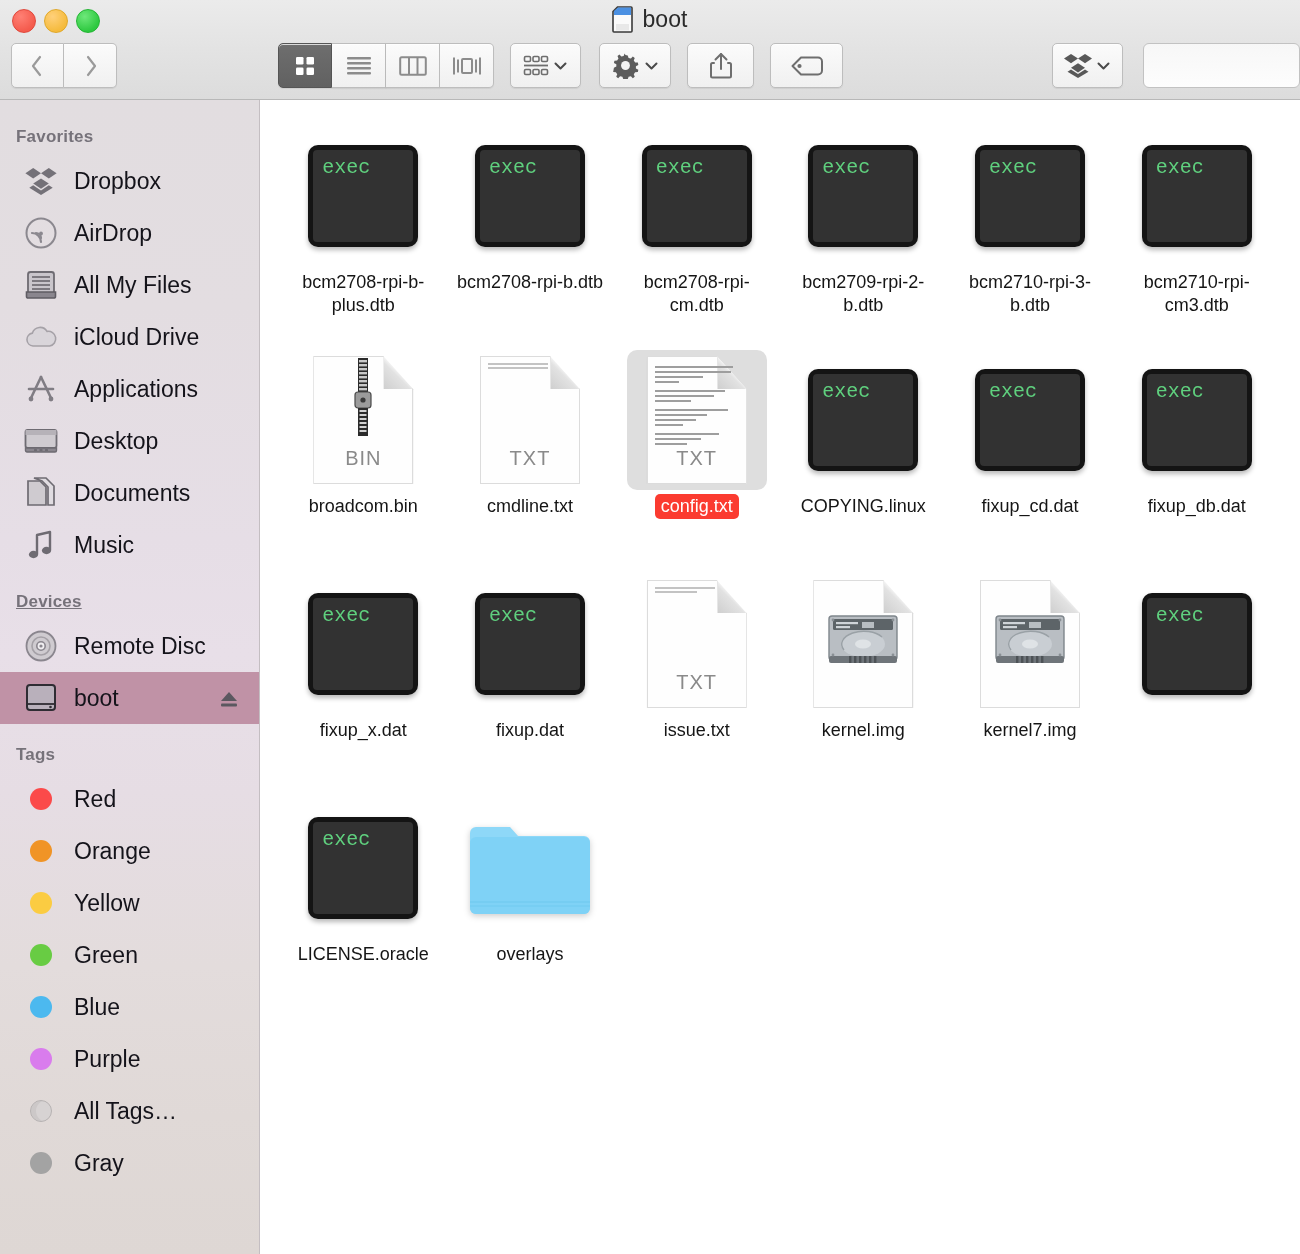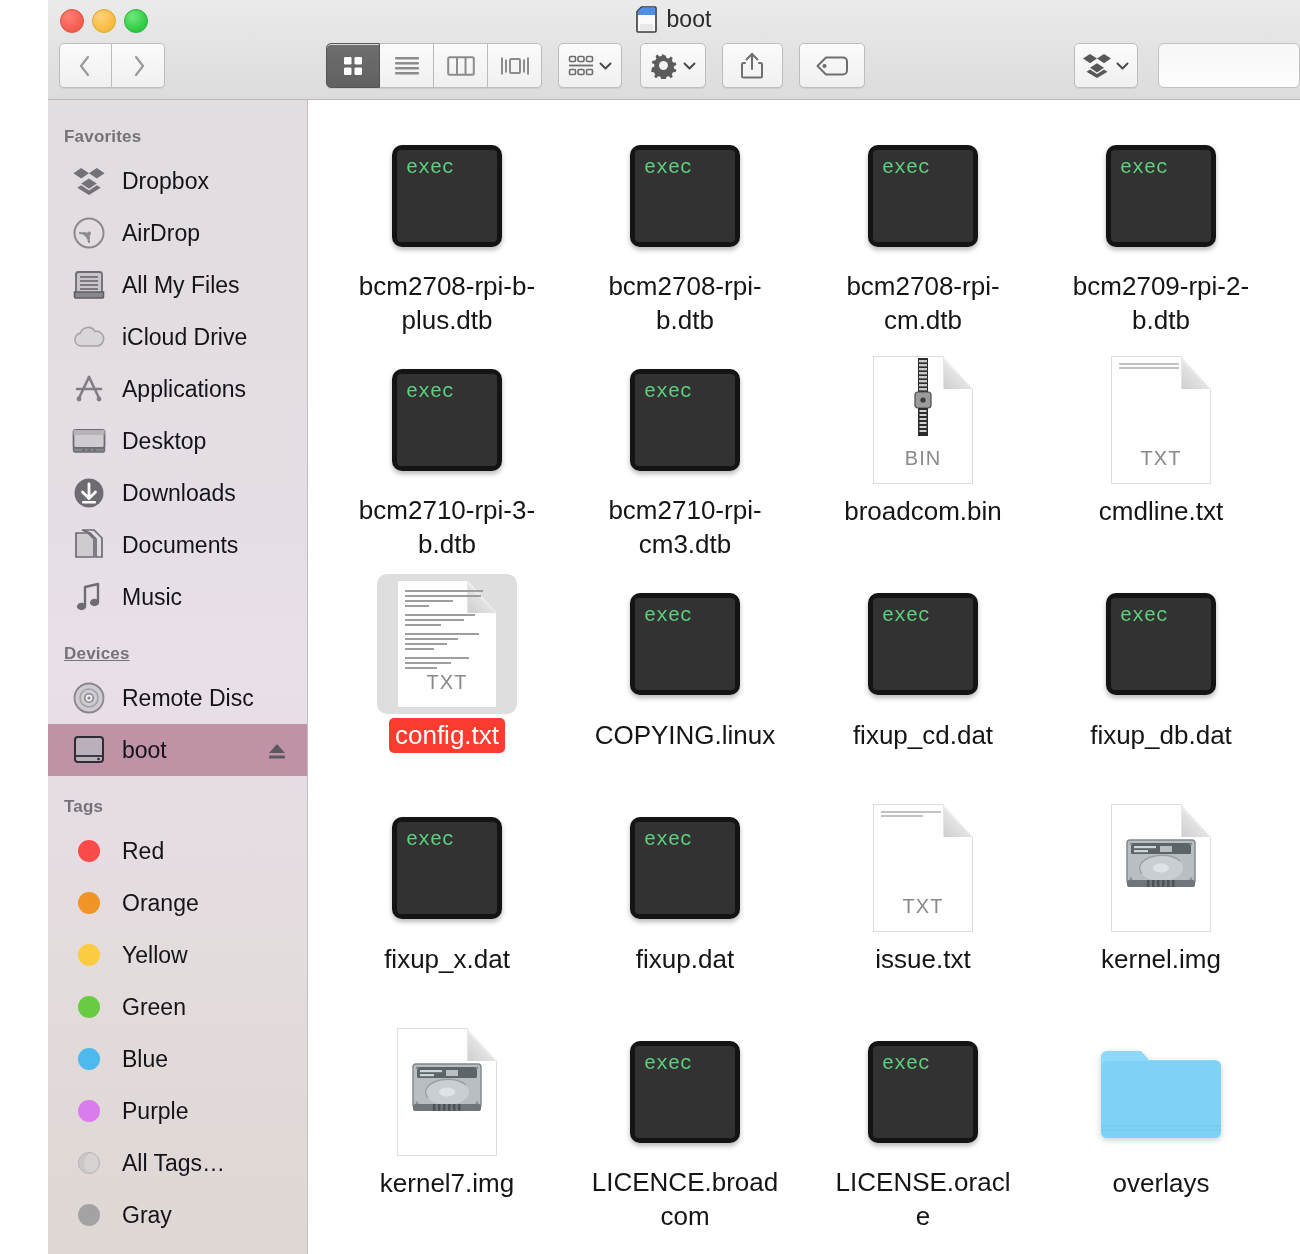--- a/index.html
+++ b/index.html
@@ -4,21 +4,21 @@
 <style>
   * { box-sizing: border-box; margin: 0; padding: 0; }
   html, body {
     width: 1300px; height: 1254px;
     font-family: "Liberation Sans", sans-serif;
     overflow: hidden;
     background: #fff;
   }
 
   
-  .window { width: 1300px; height: 1254px; position: relative; display: flex; flex-direction: column; padding-left: 48px; }
+  .window { width: 1300px; height: 1254px; position: relative; display: flex; flex-direction: column; }
 
   
   .titlebar {
     height: 100px;
     background: linear-gradient(to bottom, #ebebeb 0%, #e3e3e3 50%, #dcdcdc 100%);
     position: relative;
     border-bottom: 1px solid #b8b8b8;
     flex: 0 0 auto;
   }
 
@@ -111,36 +111,36 @@
   .tag-dot { width: 22px; height: 22px; border-radius: 50%; display: block; }
   .tag-dot.ring { background: #d7d3d3; border: 1px solid #b6b2b2; box-shadow: 6px 0 0 -1px #ccc8c8 inset; }
 
   
   .content {
     flex: 1 1 auto; background: #ffffff; overflow: hidden;
     padding: 14px 20px 0 20px;
   }
   .grid {
     display: grid;
-    grid-template-columns: repeat(4, 1fr);
+    grid-template-columns: repeat(6, 1fr);
     row-gap: 0px;
   }
   .cell {
     height: 224px;
     display: flex; flex-direction: column; align-items: center;
     padding-top: 12px; cursor: default;
   }
   .icon-wrap {
     width: 140px; height: 140px;
     display: flex; align-items: center; justify-content: center;
     border-radius: 10px; margin-bottom: 4px;
   }
   .cell.selected .icon-wrap { background: #dedede; }
   .fname {
-    font-size: 26px; color: #151515; text-align: center;
+    font-size: 18px; color: #151515; text-align: center;
     line-height: 1.28; max-width: 200px; word-break: break-word;
     padding: 1px 6px; border-radius: 5px;
   }
   .cell.selected .fname { background: #fb3b30; color: #ffffff; }
 
   
   .exec-ico {
     width: 110px; height: 102px; background: #141414;
     border-radius: 10px; padding: 5px;
     box-shadow: 0 3px 5px rgba(0,0,0,.28);
@@ -411,30 +411,20 @@
             <g fill="#6e6b72">
               <rect x="10" y="21" width="3" height="2" rx=".6"></rect>
               <rect x="15.5" y="21" width="3" height="2" rx=".6"></rect>
               <rect x="21" y="21" width="3" height="2" rx=".6"></rect>
             </g>
           </svg>
         </span>
         <span class="sb-label">Desktop</span>
       </div>
 
-      <div class="sb-item">
-        <span class="sb-ico">
-          <svg width="32" height="32" viewBox="0 0 32 32">
-            <circle cx="16" cy="16" r="14.5" fill="#6e6b72"></circle>
-            <path d="M16 7 V21 M9.5 15 L16 21.5 L22.5 15" fill="none" stroke="#ffffff" stroke-width="2.8" stroke-linecap="round" stroke-linejoin="round"></path>
-            <rect x="9" y="24" width="14" height="2.4" rx="1" fill="#ffffff"></rect>
-          </svg>
-        </span>
-        <span class="sb-label">Downloads</span>
-      </div>
 
       <div class="sb-item">
         <span class="sb-ico">
           <svg width="30" height="32" viewBox="0 0 30 32">
             <path d="M2 4 h12 l6 6 v18 H2 Z" fill="#cfcbd0" stroke="#6e6b72" stroke-width="1.7"></path>
             <path d="M8 1 h12 l8 8 v19 h-6 V10 l-6-6 Z" fill="#e0dce1" stroke="#6e6b72" stroke-width="1.7"></path>
           </svg>
         </span>
         <span class="sb-label">Documents</span>
       </div>
@@ -804,21 +794,20 @@
           </div>
           <div class="fname">kernel7.img</div>
         </div>
 
         <div class="cell">
           <div class="icon-wrap">
             <div class="exec-ico">
                 <div class="screen">exec</div>
               </div>
           </div>
-          <div class="fname">LICENCE.broadcom</div>
         </div>
 
         <div class="cell">
           <div class="icon-wrap">
             <div class="exec-ico">
                 <div class="screen">exec</div>
               </div>
           </div>
           <div class="fname">LICENSE.oracle</div>
         </div>

